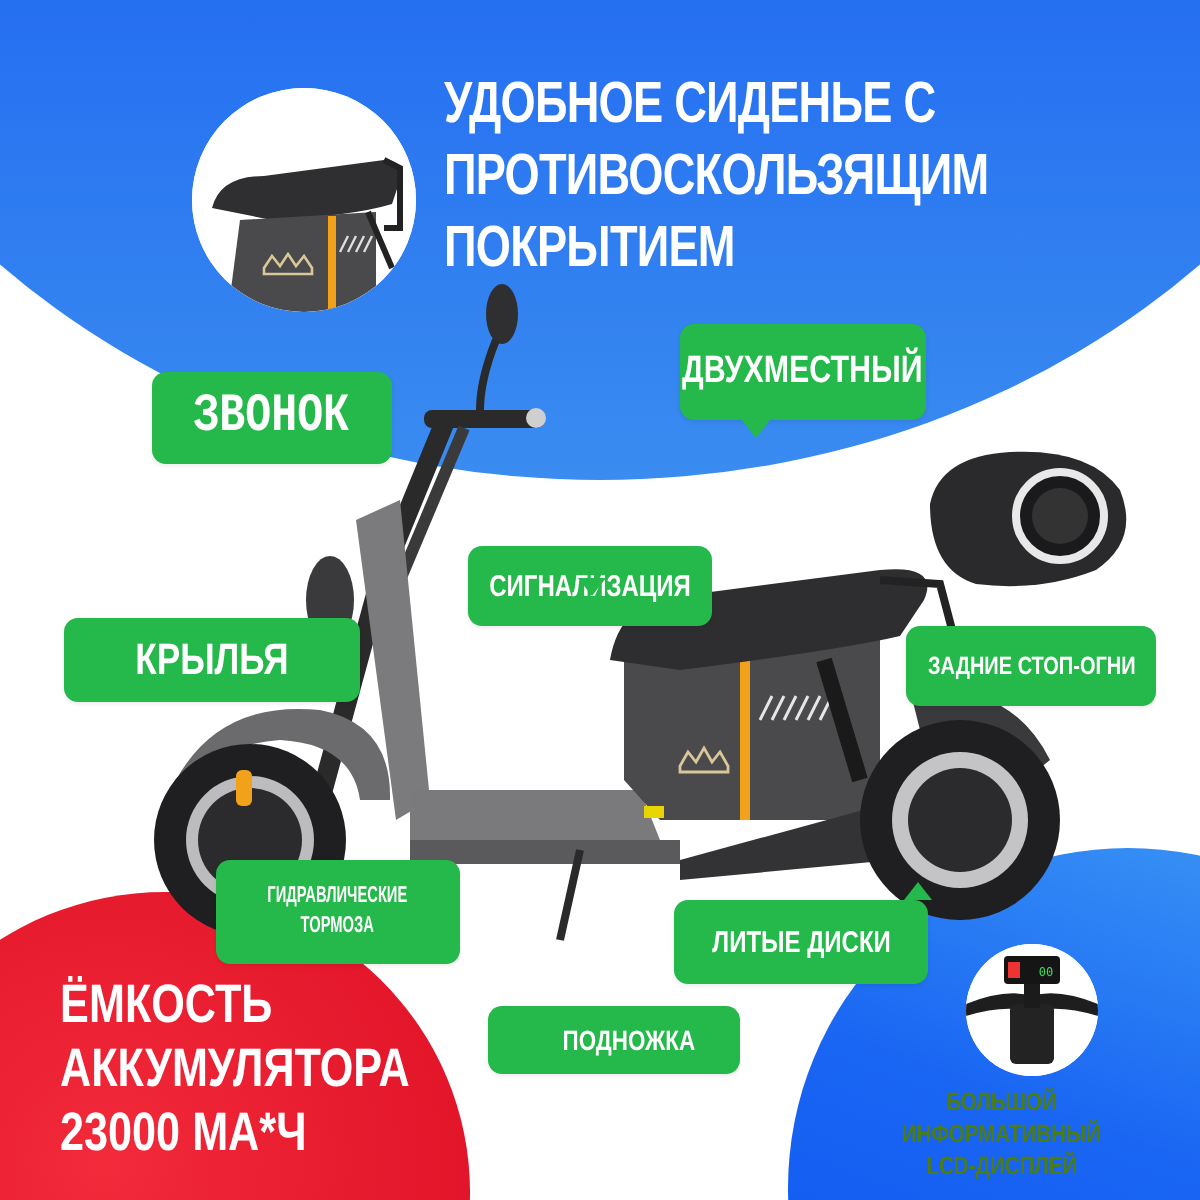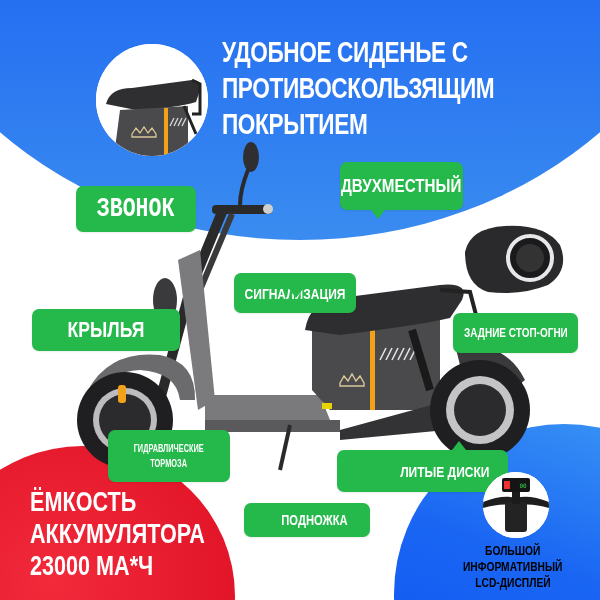--- a/index.html
+++ b/index.html
@@ -29,30 +29,30 @@
   .tag { position: absolute; background: #25b84a; color: #ffffff; font-weight: 700; border-radius: 7px;
          display: flex; align-items: center; justify-content: center; text-align: center; text-transform: uppercase;
          box-shadow: 0 1px 2px rgba(0,0,0,0.08); }
   .tag span { display: inline-block; transform: scaleX(0.8); white-space: nowrap; }
   .tag.t-bell   { left: 76px;  top: 186px; width: 120px; height: 46px; font-size: 27px; font-family: Liberation Mono, monospace; }
   .tag.t-wings  { left: 32px;  top: 309px; width: 148px; height: 42px; font-size: 22px; }
   .tag.t-alarm  { left: 234px; top: 249px; width: 122px; height: 40px; font-size: 15px; margin-top: 24px; }
   .tag.t-double { left: 340px; top: 162px; width: 123px; height: 48px; font-size: 19px; }
   .tag.t-rear   { left: 453px; top: 313px; width: 125px; height: 40px; font-size: 12.5px; }
   .tag.t-brakes { left: 108px; top: 430px; width: 122px; height: 52px; font-size: 11.5px; line-height: 15px; }
-  .tag.t-rims   { left: 337px; top: 450px; width: 127px; height: 42px; font-size: 15px; padding-left: 44px; }
+  .tag.t-rims   { left: 337px; top: 450px; width: 127px; height: 42px; font-size: 15px; }
   .tag.t-stand  { left: 244px; top: 503px; width: 112px; height: 34px; font-size: 14px; padding-left: 14px; }
   .tail { position: absolute; width: 0; height: 0; border-left: 7px solid transparent; border-right: 7px solid transparent; }
   .tail.down { border-top: 9px solid #25b84a; }
   .tail.up   { border-bottom: 9px solid #25b84a; }
 
   
   .battery { position: absolute; left: 30px; top: 486px; color: #ffffff; font-weight: 700; font-size: 27px;
              line-height: 32px; transform: scaleX(0.8); transform-origin: left top; white-space: nowrap; text-transform: uppercase; }
-  .lcd-caption { position: absolute; left: 452px; top: 543px; width: 122px; color: #000000; font-weight: 700;
+  .lcd-caption { position: absolute; left: 440px; top: 543px; width: 122px; color: #4d7c0f; font-weight: 700;
                  font-size: 12.5px; line-height: 16px; text-align: center; text-transform: uppercase; }
   .lcd-caption span { display: inline-block; transform: scaleX(0.82); white-space: nowrap; }
 
   .scooter { position: absolute; left: 0; top: 0; width: 600px; height: 600px; pointer-events: none; }
 </style>
 </head>
 <body>
 
 <div class="stage">
   <div class="blue-top"></div>

